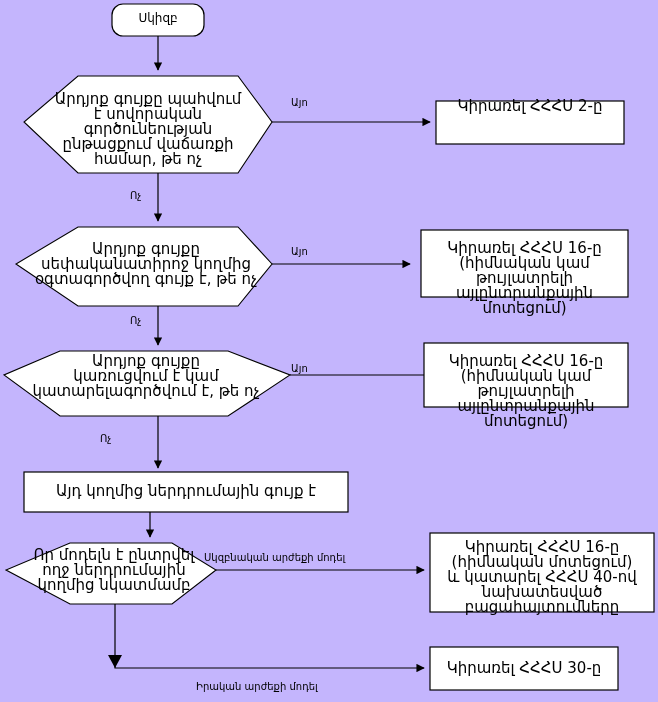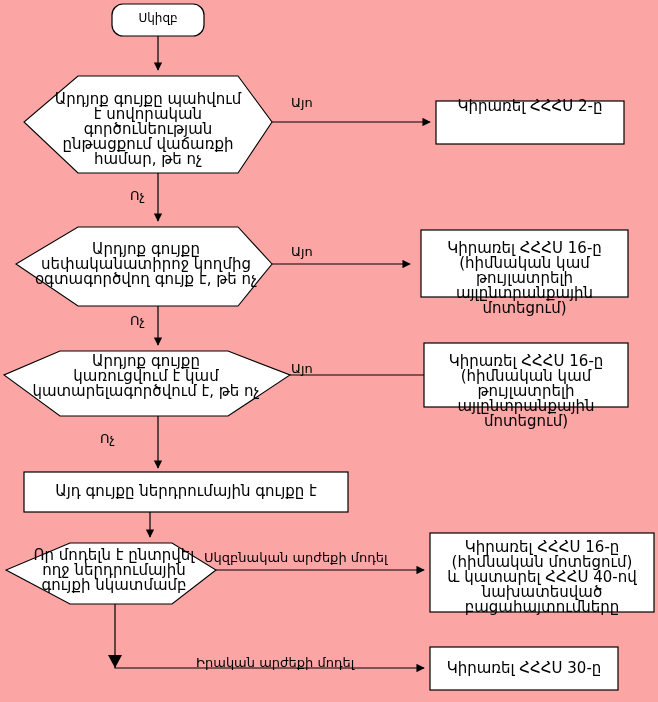--- a/index.html
+++ b/index.html
@@ -4,21 +4,21 @@
 <style>
   html, body {
     margin: 0;
     padding: 0;
     background: #ffffff;
   }
   #canvas {
     position: relative;
     width: 658px;
     height: 702px;
-    background: #fca5a5;
+    background: #c4b5fd;
     font-family: "DejaVu Sans", "Liberation Sans", sans-serif;
     overflow: hidden;
   }
   #svg-layer {
     position: absolute;
     left: 0;
     top: 0;
     width: 658px;
     height: 702px;
   }
@@ -27,21 +27,21 @@
     text-align: center;
     color: #000000;
     font-size: 15px;
     line-height: 15px;
     white-space: pre-line;
     pointer-events: none;
   }
   .edge-label {
     position: absolute;
     color: #000000;
-    font-size: 13px;
+    font-size: 10px;
     line-height: 13px;
     white-space: nowrap;
   }
   .start-text { font-size: 12px; }
 </style>
 </head>
 <body>
 
 <div id="canvas">
 
@@ -104,25 +104,25 @@
 համար, թե ոչ</div>
 
   <div class="node-text" style="left:30px; top:242px; width:232px;">Արդյոք գույքը
 սեփականատիրոջ կողմից
 օգտագործվող գույք է, թե ոչ</div>
 
   <div class="node-text" style="left:22px; top:354px; width:248px;">Արդյոք գույքը
 կառուցվում է կամ
 կատարելագործվում է, թե ոչ</div>
 
-  <div class="node-text" style="left:24px; top:484px; width:324px;">Այդ գույքը ներդրումային գույքը է</div>
+  <div class="node-text" style="left:24px; top:484px; width:324px;">Այդ կողմից ներդրումային գույք է</div>
 
   <div class="node-text" style="left:14px; top:548px; width:200px;">Որ մոդելն է ընտրվել
 ողջ ներդրումային
-գույքի նկատմամբ</div>
+կողմից նկատմամբ</div>
 
   <div class="node-text" style="left:436px; top:99px; width:188px;">Կիրառել ՀՀՀՍ 2-ը</div>
 
   <div class="node-text" style="left:421px; top:241px; width:207px;">Կիրառել ՀՀՀՍ 16-ը
 (հիմնական կամ թույլատրելի
 այլընտրանքային մոտեցում)</div>
 
   <div class="node-text" style="left:424px; top:354px; width:204px;">Կիրառել ՀՀՀՍ 16-ը
 (հիմնական կամ թույլատրելի
 այլընտրանքային մոտեցում)</div>
@@ -141,15 +141,15 @@
   <div class="edge-label" style="left:291px; top:245px;">Այո</div>
 
   <div class="edge-label" style="left:130px; top:314px;">Ոչ</div>
 
   <div class="edge-label" style="left:291px; top:362px;">Այո</div>
 
   <div class="edge-label" style="left:100px; top:432px;">Ոչ</div>
 
   <div class="edge-label" style="left:204px; top:551px;">Սկզբնական արժեքի մոդել</div>
 
-  <div class="edge-label" style="left:196px; top:656px;">Իրական արժեքի մոդել</div>
+  <div class="edge-label" style="left:196px; top:680px;">Իրական արժեքի մոդել</div>
 
 </div>
 
 </body></html>

